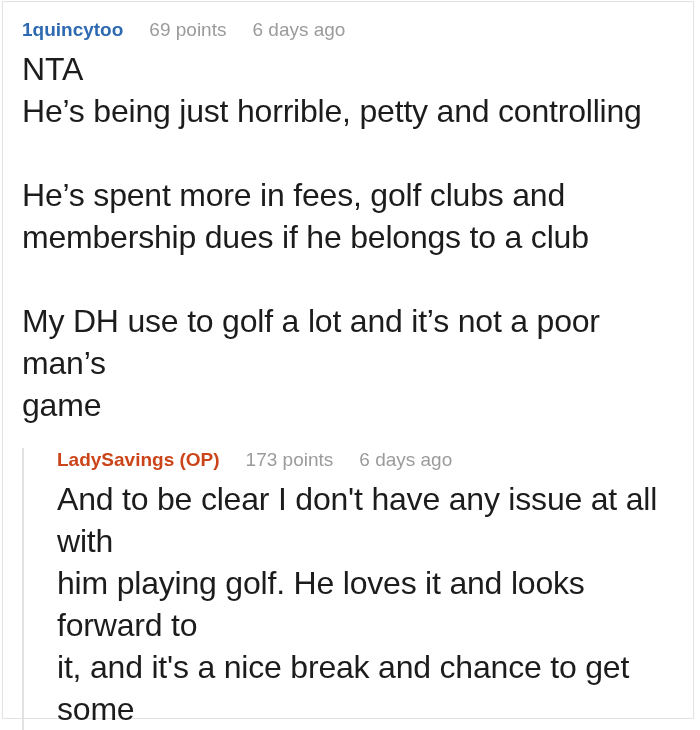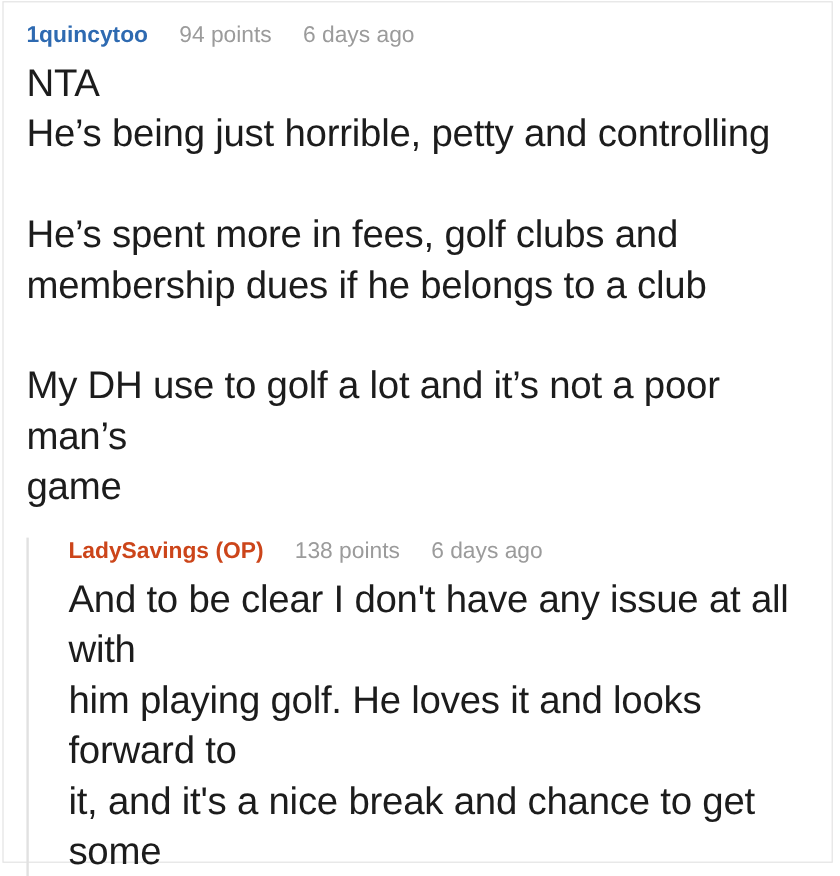--- a/index.html
+++ b/index.html
@@ -56,36 +56,36 @@
   }
 </style>
 </head>
 <body>
 
 <div class="comment-card">
 
   <div class="comment">
     <div class="comment-header">
       <span class="author author-top">1quincytoo</span>
-      <span class="meta">94 points</span>
+      <span class="meta">69 points</span>
       <span class="meta">6 days ago</span>
     </div>
     <div class="comment-body">
         <p class="para">NTA
 He’s being just horrible, petty and controlling</p>
         <p class="para">He’s spent more in fees, golf clubs and
 membership dues if he belongs to a club</p>
         <p class="para">My DH use to golf a lot and it’s not a poor man’s
 game</p>
       </div>
 
     <div class="reply">
       <div class="comment-header">
         <span class="author author-op">LadySavings (OP)</span>
-        <span class="meta">138 points</span>
+        <span class="meta">173 points</span>
         <span class="meta">6 days ago</span>
       </div>
       <div class="comment-body">
           <p class="para">And to be clear I don't have any issue at all with
 him playing golf. He loves it and looks forward to
 it, and it's a nice break and chance to get some
 fresh air and exercise after working so hard
 every well. He should definitely be able to enjoy
 it! I just wish I could be afforded the same
 consideration for my own spending priorities.</p>

